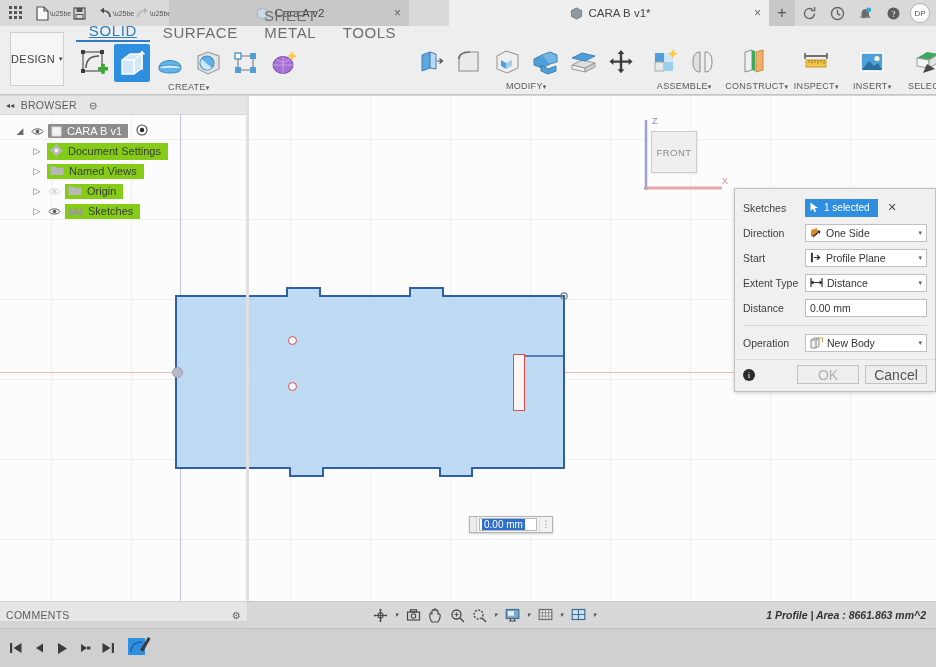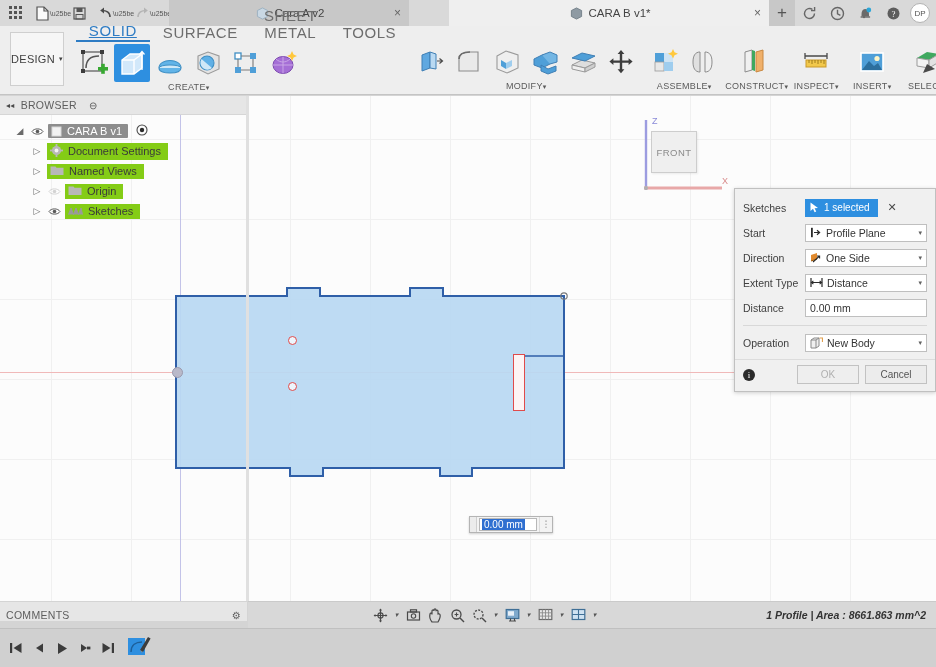--- a/index.html
+++ b/index.html
@@ -186,21 +186,21 @@
     border-top:1px solid #dcdcdc; background:#f0f0f0;
   }
   .info-dot {
     width:12px; height:12px; border-radius:50%; background:#2b2b2b; color:#fff;
     font-size:9px; display:flex; align-items:center; justify-content:center;
     font-family:"Liberation Serif", serif;
   }
   .ex-foot .sp { flex:1; }
   .btn {
     width: 62px; height: 19px; border: 1px solid #c2c2c2; background: #ececec;
-    display:flex; align-items:center; justify-content:center; font-size:10px; color:#555;
+    display:flex; align-items:center; justify-content:center; font-size:14px; color:#555;
   }
   .btn.disabled { color: #b0b0b0; background: #eeeeee; }
 
   
   .comments {
     position: absolute; left: 0; top: 601px; width: 248px; height: 20px;
     background: #e6e6e6; border-top: 1px solid #d4d4d4; border-right:1px solid #d4d4d4;
     display: flex; align-items: flex-end; padding: 0 6px; gap: 6px;
     color: #5d5d5d; font-size: 10.5px; letter-spacing:.3px;
   }
@@ -736,43 +736,43 @@
             <svg width="9" height="11" viewBox="0 0 9 11">
               <path d="M0.5 0.5 L0.5 9 L3 6.8 L4.6 10.3 L6.2 9.6 L4.6 6.2 L8 6 Z" fill="#ffffff"></path>
             </svg>
             <span>1 selected</span>
           </div>
           <span class="chip-x">✕</span>
         </div>
       </div>
 
       <div class="ex-row">
-        <div class="ex-lab">Start</div>
-        <div class="ex-ctl">
-          <div class="sel-box">
-            <svg width="12" height="11" viewBox="0 0 12 11">
-              <rect x="1" y="0.8" width="1.8" height="9.4" fill="#2b2b2b"></rect>
-              <path d="M4 5.5 h5 M7 3.2 L9.6 5.5 L7 7.8" fill="none" stroke="#2b2b2b" stroke-width="1.2"></path>
-            </svg>
-            <span class="txt">Profile Plane</span>
-            <span class="caret">▾</span>
-          </div>
-        </div>
-      </div>
-
-      <div class="ex-row">
         <div class="ex-lab">Direction</div>
         <div class="ex-ctl">
           <div class="sel-box">
             <svg width="12" height="11" viewBox="0 0 12 11">
               <path d="M1 9 L1 3 L7 1 L7 7 Z" fill="#e08a2e"></path>
               <path d="M1 9 L7 7" fill="none" stroke="#a05c10" stroke-width="1"></path>
               <path d="M3 10 L9 4.5 M7 4 L9.6 4 L9.6 6.6" fill="none" stroke="#2b2b2b" stroke-width="1.1"></path>
             </svg>
             <span class="txt">One Side</span>
+            <span class="caret">▾</span>
+          </div>
+        </div>
+      </div>
+
+      <div class="ex-row">
+        <div class="ex-lab">Start</div>
+        <div class="ex-ctl">
+          <div class="sel-box">
+            <svg width="12" height="11" viewBox="0 0 12 11">
+              <rect x="1" y="0.8" width="1.8" height="9.4" fill="#2b2b2b"></rect>
+              <path d="M4 5.5 h5 M7 3.2 L9.6 5.5 L7 7.8" fill="none" stroke="#2b2b2b" stroke-width="1.2"></path>
+            </svg>
+            <span class="txt">Profile Plane</span>
             <span class="caret">▾</span>
           </div>
         </div>
       </div>
 
       <div class="ex-row">
         <div class="ex-lab">Extent Type</div>
         <div class="ex-ctl">
           <div class="sel-box">
             <svg width="13" height="11" viewBox="0 0 13 11">

